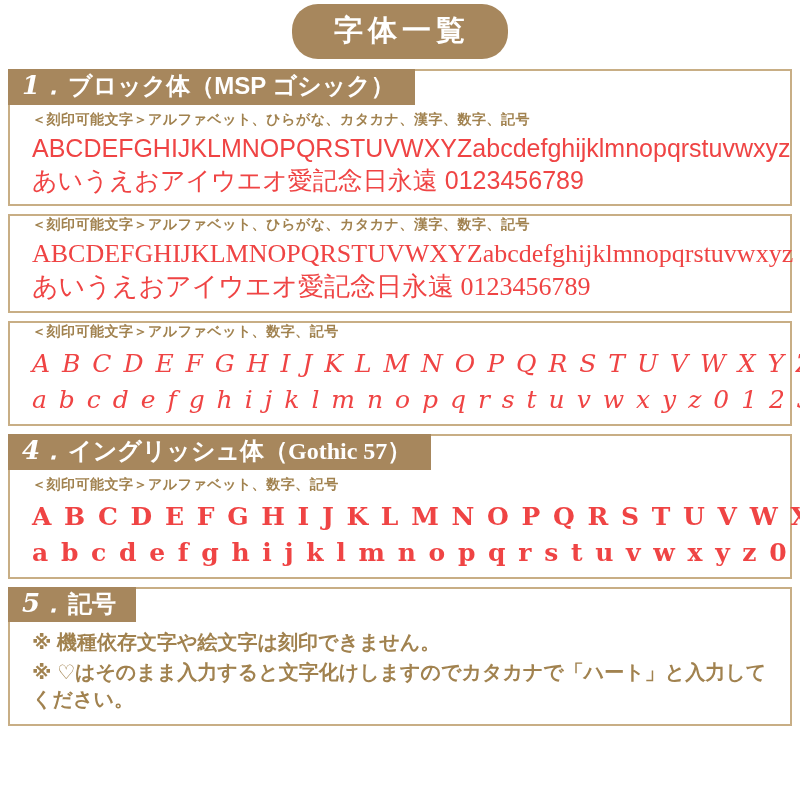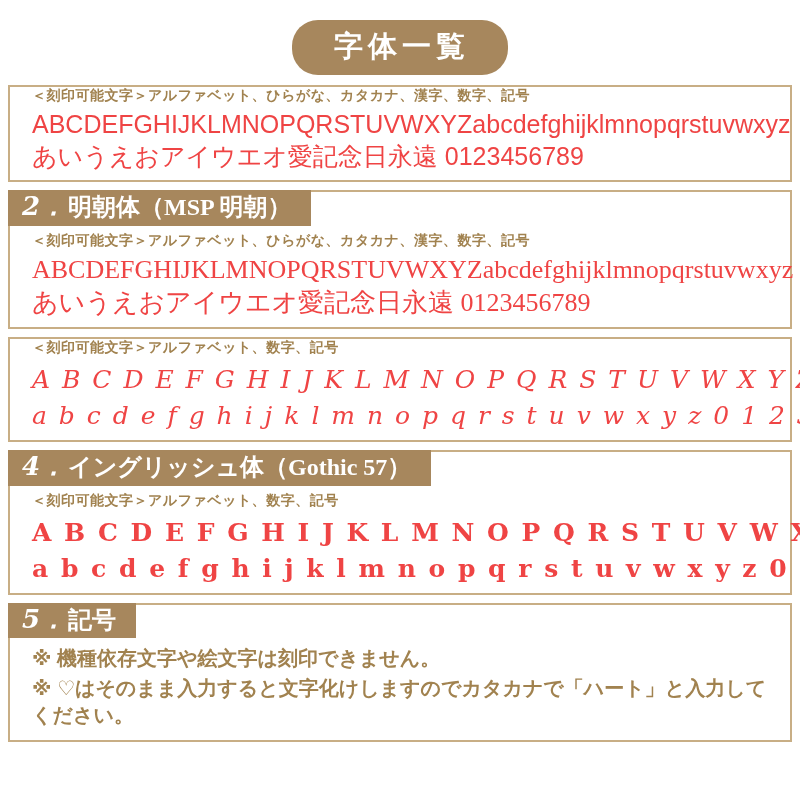--- a/index.html
+++ b/index.html
@@ -3,21 +3,21 @@
 <meta charset="utf-8">
 <style>
   * { margin: 0; padding: 0; box-sizing: border-box; }
   html, body { background: #ffffff; }
   body {
     width: 800px;
     height: 800px;
     overflow: hidden;
     font-family: "Liberation Sans", "DejaVu Sans", sans-serif;
   }
-  .page { width: 800px; height: 725px; padding-top: 20px; }
+  .page { width: 800px; height: 725px; padding-top: 4px; }
 
   
   .title-badge {
     display: block;
     width: fit-content;
     margin: 0 auto 10px auto;
     background: #a7875d;
     color: #ffffff;
     font-weight: bold;
     font-size: 29px;
@@ -103,29 +103,29 @@
   }
 </style>
 </head>
 <body>
 
 <div class="page">
 
   <div class="title-badge">字体一覧</div>
 
   <div class="section s1">
+    <div class="section-header">
+      <span class="section-number">1．</span><span class="section-title">ブロック体（MSP ゴシック）</span>
+    </div>
     <div class="chars-label">＜刻印可能文字＞アルファベット、ひらがな、カタカナ、漢字、数字、記号</div>
     <div class="sample">ABCDEFGHIJKLMNOPQRSTUVWXYZabcdefghijklmnopqrstuvwxyz</div>
     <div class="sample">あいうえおアイウエオ愛記念日永遠 0123456789</div>
   </div>
 
   <div class="section s2">
-    <div class="section-header">
-      <span class="section-number">2．</span><span class="section-title">明朝体（MSP 明朝）</span>
-    </div>
     <div class="chars-label">＜刻印可能文字＞アルファベット、ひらがな、カタカナ、漢字、数字、記号</div>
     <div class="sample">ABCDEFGHIJKLMNOPQRSTUVWXYZabcdefghijklmnopqrstuvwxyz</div>
     <div class="sample">あいうえおアイウエオ愛記念日永遠 0123456789</div>
   </div>
 
   <div class="section s3">
     <div class="chars-label">＜刻印可能文字＞アルファベット、数字、記号</div>
     <div class="sample">A B C D E F G H I J K L M N O P Q R S T U V W X Y Z</div>
     <div class="sample">a b c d e f g h i j k l m n o p q r s t u v w x y z   0 1 2 3 4 5 6 7 8 9</div>
   </div>

